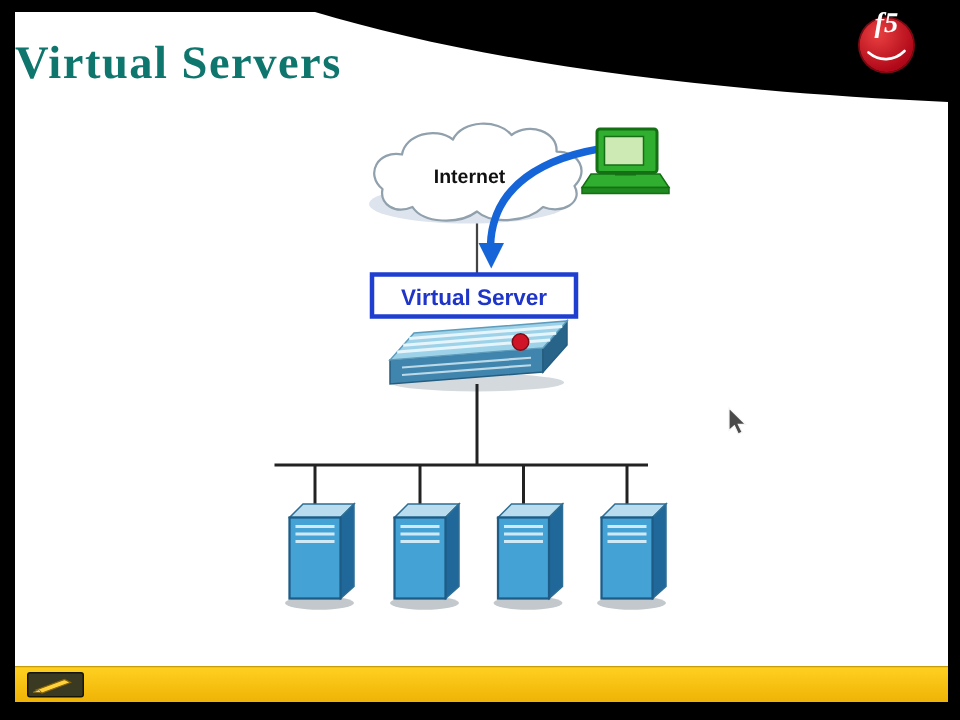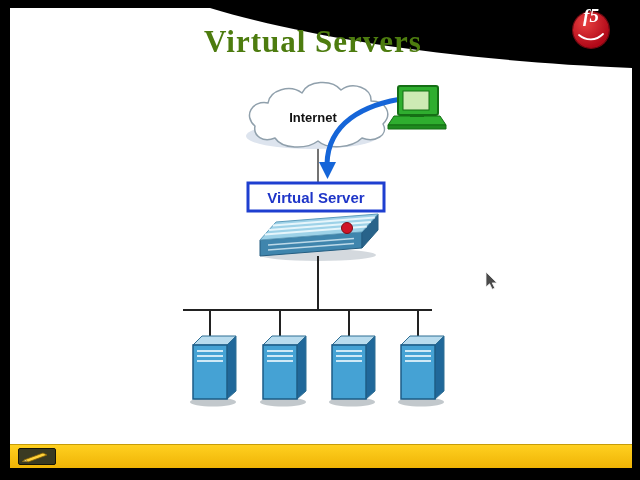--- a/index.html
+++ b/index.html
@@ -7,23 +7,23 @@
     width:640px; height:480px; position:relative; overflow:hidden;
     background:#000; font-family:"Liberation Sans", sans-serif;
   }
   .screen { position:absolute; inset:0; background:#000; }
   .slide {
     position:absolute; left:10px; top:8px; width:622px; height:460px;
     background:#ffffff; overflow:hidden;
   }
   .swoosh { position:absolute; top:0; left:0; width:622px; height:70px; z-index:1; }
   .title {
-    position:absolute; top:16px; left:0; width:606px; text-align:center;
+    position:absolute; top:16px; left:0; width:606px; text-align:left;
     font-family:"Liberation Serif", serif; font-size:31px; font-weight:bold;
-    color:#4d7c0f; z-index:3; letter-spacing:1px;
+    color:#0f766e; z-index:3; letter-spacing:1px;
   }
   .f5-logo {
     position:absolute; top:4px; right:23px; width:36px; height:36px;
     border-radius:50%;
     background: radial-gradient(circle at 35% 30%, #e84040, #b00818 72%);
     z-index:4; display:flex; align-items:flex-start; justify-content:center;
     box-shadow: 0 0 0 1px #7a0a12;
   }
   .f5-text {
     color:#fff; font-family:"Liberation Serif", serif; font-style:italic;

